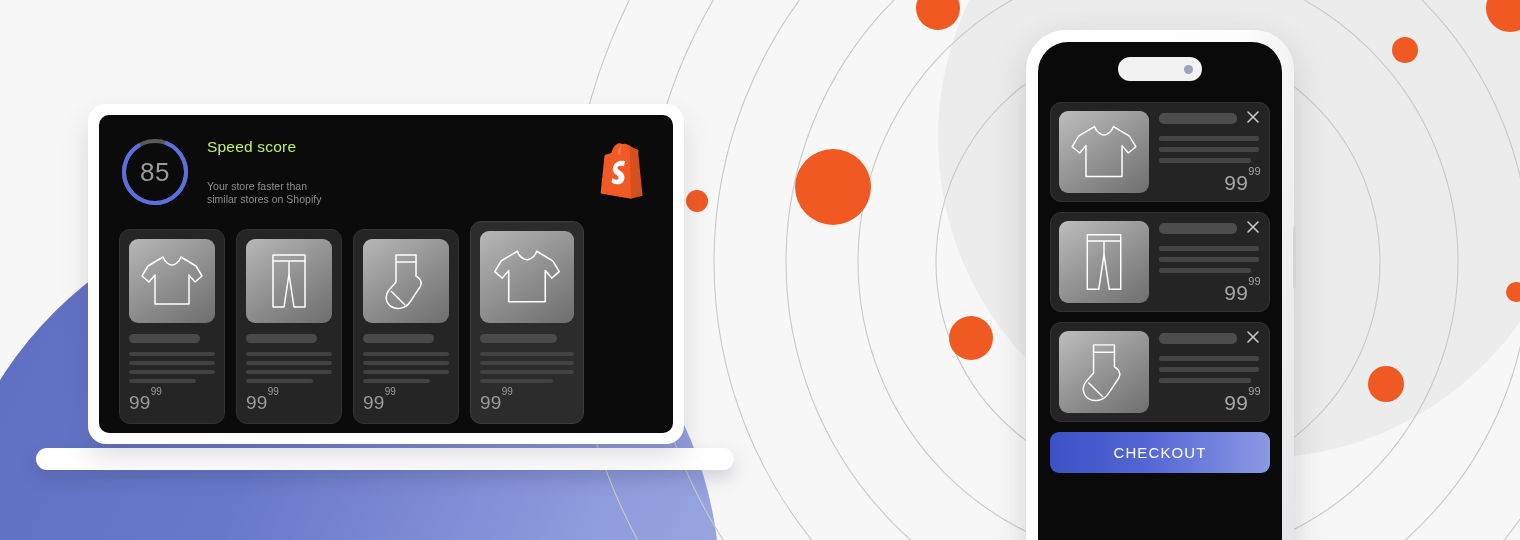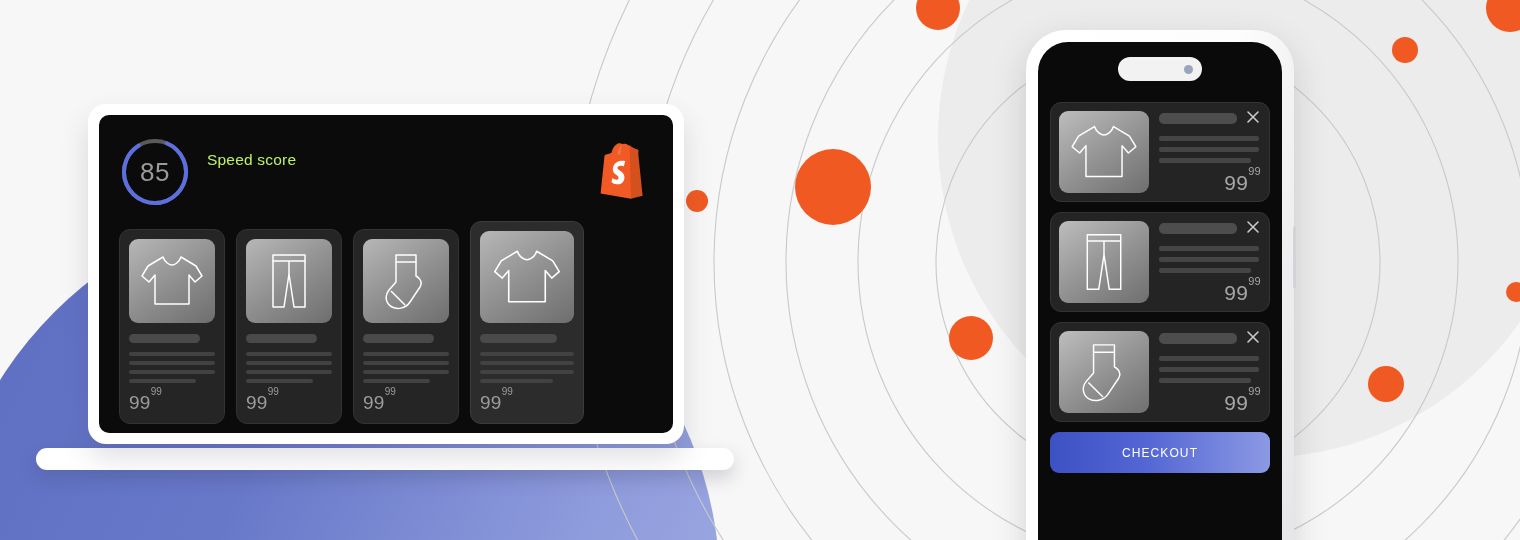--- a/index.html
+++ b/index.html
@@ -336,21 +336,21 @@
   }
   .checkout {
     margin-top: 6px;
     height: 41px;
     border-radius: 9px;
     background: linear-gradient(90deg, #3C51C4 0%, #5567D4 45%, #8C99E4 100%);
     color: #FFFFFF;
     display: flex;
     align-items: center;
     justify-content: center;
-    font-size: 12px;
+    font-size: 15px;
     letter-spacing: 1.1px;
     border: none;
     width: 100%;
     box-sizing: border-box;
     font-family: "Liberation Sans", sans-serif;
   }
 </style>
 </head>
 <body>
 
@@ -389,20 +389,24 @@
           <div class="ring-wrap">
             <svg width="72" height="72" viewBox="0 0 72 72" xmlns="http://www.w3.org/2000/svg">
               <circle cx="36" cy="36" r="31" fill="none" stroke="#5A5A5A" stroke-width="4"></circle>
               <circle cx="36" cy="36" r="31" fill="none" stroke="#5B6FE0" stroke-width="4" stroke-linecap="round" stroke-dasharray="165.6 194.8" transform="rotate(-68 36 36)"></circle>
             </svg>
             <div class="ring-num">85</div>
           </div>
 
           <div class="score-texts">
             <div class="score-title">Speed score</div>
+            <div class="score-sub">
+              <div>Your store faster than</div>
+              <div>similar stores on Shopify</div>
+            </div>
           </div>
 
           <svg class="shopify-logo" viewBox="0 0 52 58" xmlns="http://www.w3.org/2000/svg">
             <path d="M27.5 3.2c-1.3-1.1-3.3-1.3-5.1-.5-2.9 1.3-5 5-6 9.3l-5.1 1.6c-1.6.5-1.7.6-1.9 2.1L5.6 52.4l30.4 5.3 7.6-48.1c0 0-9.4-5.1-11-5.9-1.1-.5-3.2-1.4-5.1-.5z" fill="#F15A24"></path>
             <path d="M36 57.7l11.6-2.9-4.7-45.5c-.1-.8-.3-1-1-1.1-.6 0-3.2-.2-3.2-.2s-2.1-2.1-3.1-3.1c-.3-.3-.6-.5-.9-.6L36 57.7z" fill="#D4501D"></path>
             <path d="M22.6 11.3c1-3.9 2.8-6.7 4.9-7.6-1.2 2.3-2 5.5-2 9.2v.2l-2.9.9v-2.7z" fill="#F7F7F7" opacity="0.18"></path>
             <path d="M30.2 20.1l-1.4 5.3s-1.6-.7-3.5-.6c-2.8.2-2.9 2-2.8 2.4.2 2.4 6.5 2.9 6.9 8.5.3 4.4-2.3 7.4-6 7.6-4.5.3-6.9-2.4-6.9-2.4l.9-4s2.5 1.9 4.5 1.8c1.3-.1 1.8-1.2 1.7-1.9-.2-3.1-5.3-2.9-5.7-8-.3-4.3 2.5-8.7 8.8-9.1 2.4-.2 3.5.4 3.5.4z" fill="#FFFFFF"></path>
           </svg>
         </div>
 

